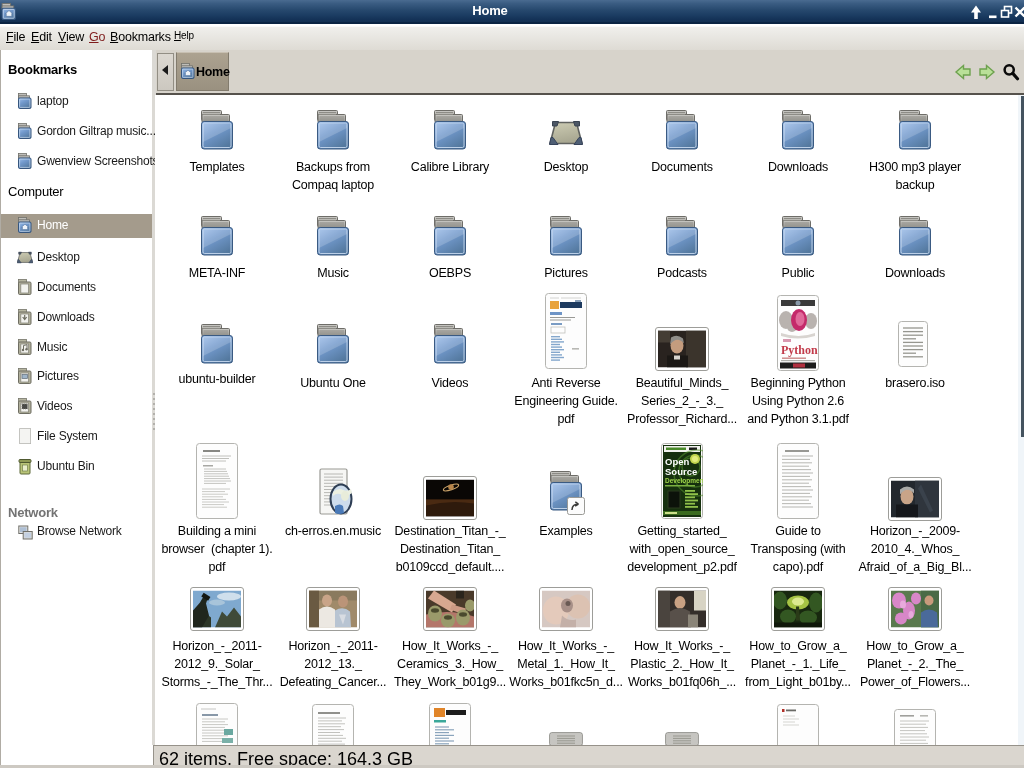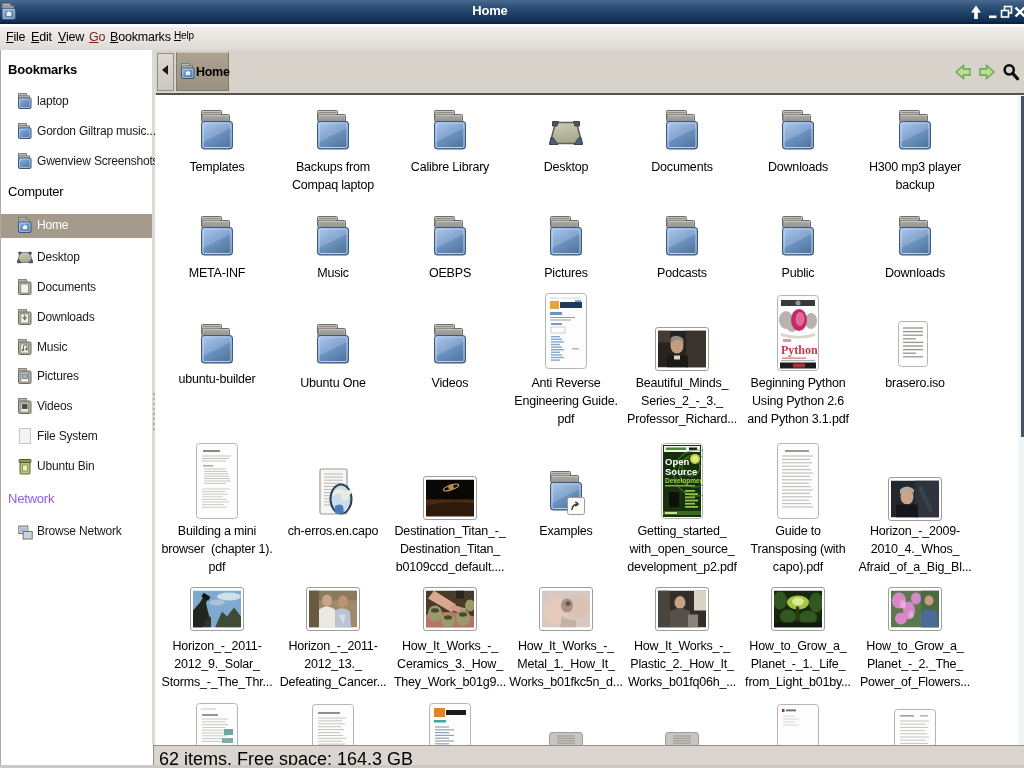--- a/index.html
+++ b/index.html
@@ -174,21 +174,21 @@
     <rect x="1.5" y="0.5" width="11" height="15" fill="#f4f4f2" stroke="#a7a7a2"></rect>
     <rect x="1.5" y="0.5" width="11" height="15" fill="none" stroke="#d8d8d4" stroke-width="0.6"></rect>
   </svg>
 <div class="abs" style="left:37px;top:429px;font-size:12px;letter-spacing:-0.2px;color:#1a1a1a">File System</div>
 <svg class="ico" width="14" height="17" viewBox="0 0 14 17" style="left:18px;top:458px">
     <rect x="2" y="4" width="10" height="12" rx="1" fill="#b9c478" stroke="#5f6a3a"></rect>
     <rect x="1" y="1.5" width="12" height="3" rx="1" fill="#8f9a55" stroke="#4f5930"></rect>
     <rect x="4.5" y="7" width="5" height="6" fill="#e9eecb" stroke="#74804a" stroke-width="0.7"></rect>
   </svg>
 <div class="abs" style="left:37px;top:459px;font-size:12px;letter-spacing:-0.2px;color:#1a1a1a">Ubuntu Bin</div>
-<div class="abs" style="left:8px;top:491px;font-size:13px;font-weight:normal;letter-spacing:-0.2px;color:#8b5cf6">Network</div>
+<div class="abs" style="left:8px;top:505px;font-size:13px;font-weight:bold;letter-spacing:-0.2px;color:#737373">Network</div>
 <svg class="ico" width="15" height="16" viewBox="0 0 15 16" style="left:18px;top:525px">
     <rect x="0.8" y="1" width="9" height="7.5" fill="#e8e8e6" stroke="#6f6f6a"></rect>
     <rect x="2" y="2.2" width="6.6" height="5" fill="#aebfd4"></rect>
     <rect x="5.2" y="6.5" width="9" height="7.5" fill="#dcdcda" stroke="#6f6f6a"></rect>
     <rect x="6.4" y="7.7" width="6.6" height="5" fill="#c3d0e2"></rect>
   </svg>
 <div class="abs" style="left:37px;top:524px;font-size:12px;letter-spacing:-0.2px;color:#1a1a1a">Browse Network</div>
 <div class="abs" style="left:155px;top:95px;width:869px;height:650px;background:#fff"></div>
 <div class="abs" style="left:1018px;top:95px;width:6px;height:650px;background:#f0f5f9"></div>
 <div class="abs" style="left:1021px;top:96px;width:3px;height:341px;background:#44535f"></div>
@@ -377,21 +377,21 @@
     <line x1="5" y1="24.6" x2="24" y2="24.6" stroke="#b8b8b4" stroke-width="1"></line>
     <line x1="5" y1="27.7" x2="24" y2="27.7" stroke="#b8b8b4" stroke-width="1"></line>
     <line x1="5" y1="30.8" x2="24" y2="30.8" stroke="#b8b8b4" stroke-width="1"></line>
     <line x1="5" y1="33.9" x2="24" y2="33.9" stroke="#b8b8b4" stroke-width="1"></line>
     <line x1="5" y1="37.0" x2="24" y2="37.0" stroke="#b8b8b4" stroke-width="1"></line>
     <ellipse cx="22" cy="31" rx="10.5" ry="14.5" fill="#cddcec" stroke="#2e3e54" stroke-width="2"></ellipse>
     <path d="M14,24 q6,-5 10,-2 q5,2 8,-1 l1,4 q-6,5 -10,2 q-5,-3 -9,1 Z" fill="#ecf0e2"></path>
     <path d="M16,38 q5,-3 8,0 l1,7 q-5,2 -9,0 Z" fill="#4a7ab8"></path>
     <ellipse cx="26" cy="28" rx="4" ry="5" fill="#e8ecda"></ellipse>
   </svg>
-<div class="lbl" style="left:275px;top:522px;width:116px">ch-erros.en.capo</div>
+<div class="lbl" style="left:275px;top:522px;width:116px">ch-erros.en.music</div>
 <svg class="ico" width="54" height="44" viewBox="0 0 54 44" style="left:423px;top:476px">
     <rect x="0.5" y="0.5" width="53" height="43" rx="2.5" fill="#fff" stroke="#9d9d99"></rect>
     <g transform="translate(3,3.5)">
       <clipPath id="cp450520">
         <rect width="48" height="37"></rect>
       </clipPath>
       <g clip-path="url(#cp450520)">
         <rect width="48" height="37" fill="#0a0705"></rect>
         <rect y="20" width="48" height="17" fill="#2e1a0c"></rect>
         <path d="M0,20 h48 v4 q-24,-4 -48,2 Z" fill="#4a2a12"></path>

